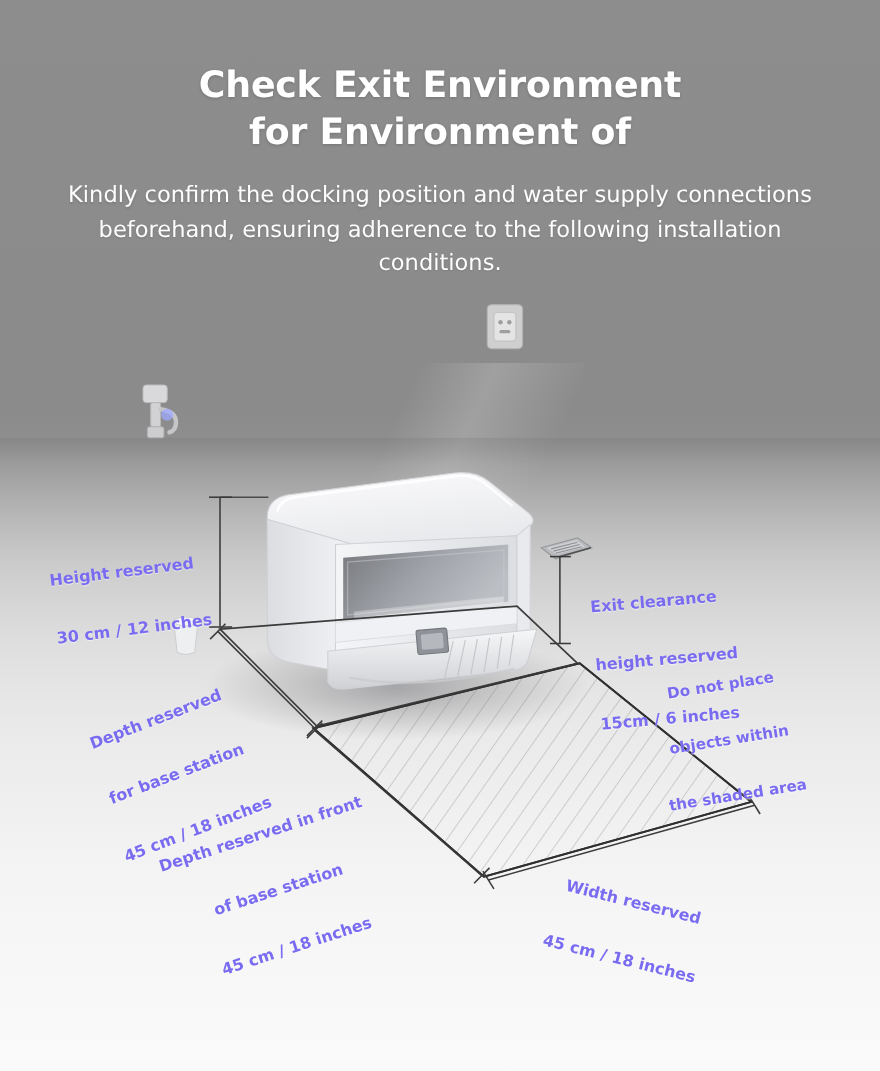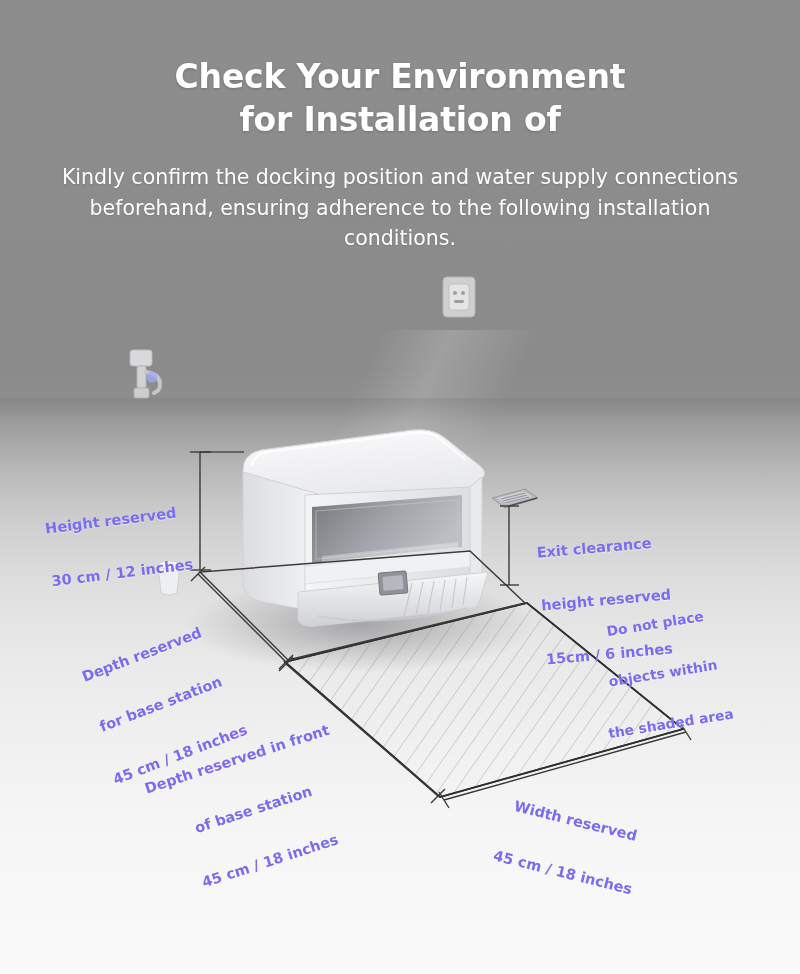--- a/index.html
+++ b/index.html
@@ -133,22 +133,22 @@
 
 <div id="stage">
 
   <div class="bg-wall"></div>
   <div class="wall-diag"></div>
   <div class="bg-floor"></div>
   <div class="wall-edge"></div>
 
   <div class="header">
     <h1 class="title">
-      <span class="ln">Check Your Environment</span>
-      <span class="ln">for Installation of</span>
+      <span class="ln">Check Exit Environment</span>
+      <span class="ln">for Environment of</span>
     </h1>
     <p class="subtitle">Kindly confirm the docking position and water supply connections beforehand, ensuring adherence to the following installation conditions.</p>
   </div>
 
   <svg id="scene" viewBox="0 0 800 974">
     <defs>
       <linearGradient id="gStationTop" x1="0" y1="0" x2="0.3" y2="1">
         <stop offset="0%" stop-color="#fbfbfc"></stop>
         <stop offset="100%" stop-color="#e6e7ea"></stop>
       </linearGradient>

